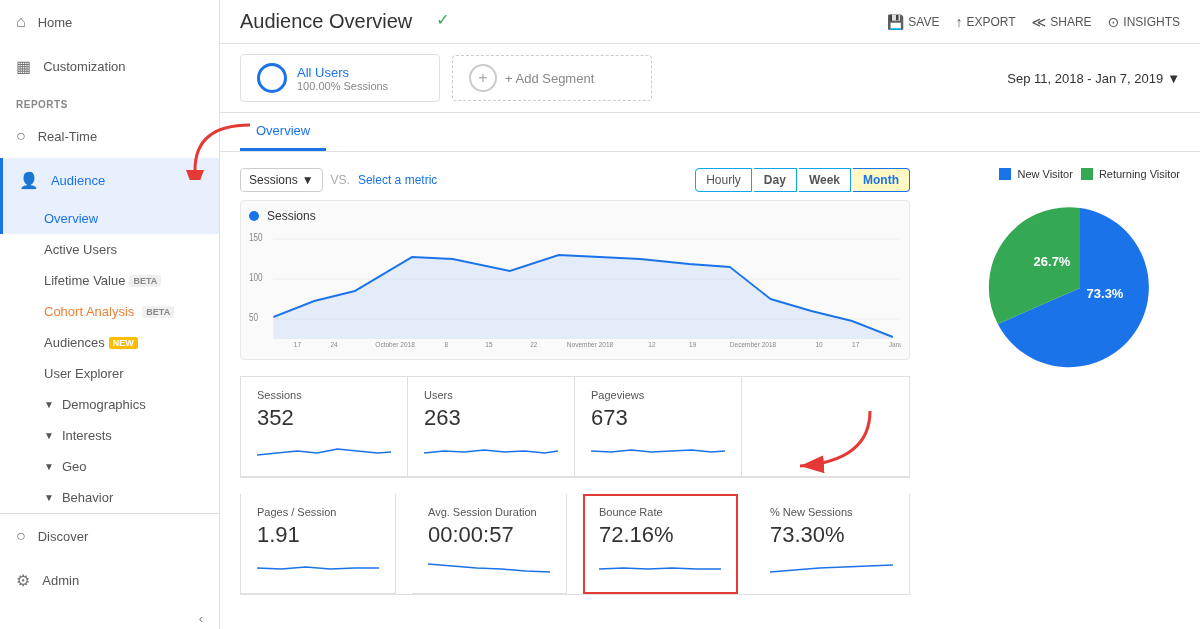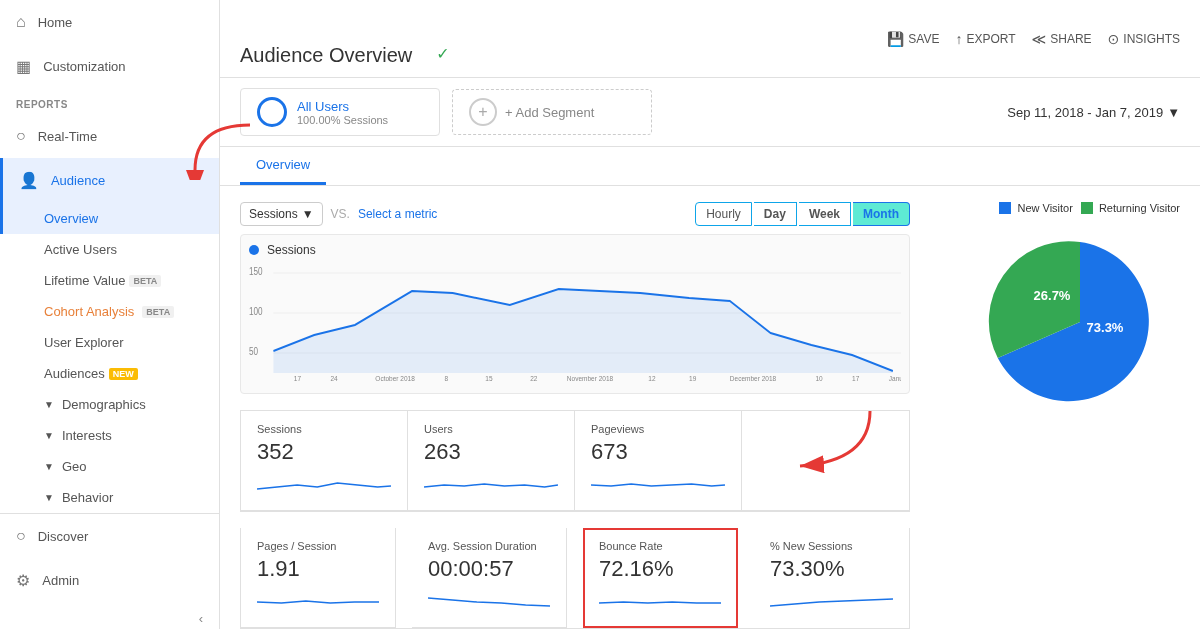--- a/index.html
+++ b/index.html
@@ -90,21 +90,21 @@
 
     
     .topbar {
       display: flex;
       align-items: center;
       padding: 10px 20px;
       border-bottom: 1px solid #e0e0e0;
       background: #fff;
       justify-content: space-between;
     }
-    .topbar-left { display: flex; align-items: flex-start; gap: 24px; margin-top: 34px; }
+    .topbar-left { display: flex; align-items: flex-start; gap: 24px; }
     .page-title { font-size: 20px; font-weight: 400; color: #333; }
     .verified-icon { color: #34a853; font-size: 16px; }
     .topbar-right { display: flex; align-items: center; gap: 16px; }
     .topbar-action {
       display: flex;
       align-items: center;
       gap: 4px;
       color: #555;
       font-size: 12px;
       cursor: pointer;
@@ -231,21 +231,21 @@
       padding: 4px 10px;
       font-size: 12px;
       border: 1px solid #0ea5e9;
       background: #fff;
       cursor: pointer;
       color: #555;
     }
     .time-btn:first-child { border-radius: 4px 0 0 4px; }
     .time-btn:last-child { border-radius: 0 4px 4px 0; border-left: none; }
     .time-btn + .time-btn { border-left: none; font-weight: bold; }
-    .time-btn.active { background: #5eead4; color: #1a73e8; border-color: #1a73e8; }
+    .time-btn.active { background: #fef9c3; color: #1a73e8; border-color: #1a73e8; }
 
     
     .chart-container {
       position: relative;
       height: 160px;
       margin-bottom: 16px;
       border: 1px solid #e8e8e8;
       border-radius: 4px;
       background: #fafafa;
       padding: 8px;
@@ -336,25 +336,25 @@
       <span>Lifetime Value</span>
       <span class="badge badge-beta">BETA</span>
     </div>
     <div class="sidebar-sub-item" style="flex-direction:column; align-items:flex-start;">
       <div style="display:flex; align-items:center; gap:4px;justify-content:flex-end;">
         <span style="color:#e8813a;">Cohort Analysis</span>
         <span class="badge badge-beta">BETA</span>
       </div>
     </div>
     <div class="sidebar-sub-item">
-      <span>User Explorer</span>
-    </div>
-    <div class="sidebar-sub-item">
       <span>Audiences</span>
       <span class="badge badge-new" style="background:#fbbc04;">NEW</span>
+    </div>
+    <div class="sidebar-sub-item">
+      <span>User Explorer</span>
     </div>
     <div class="sidebar-expandable">
       <span class="expand-icon">▼</span>
       <span>Demographics</span>
     </div>
     <div class="sidebar-expandable">
       <span class="expand-icon">▼</span>
       <span>Interests</span>
     </div>
     <div class="sidebar-expandable">

